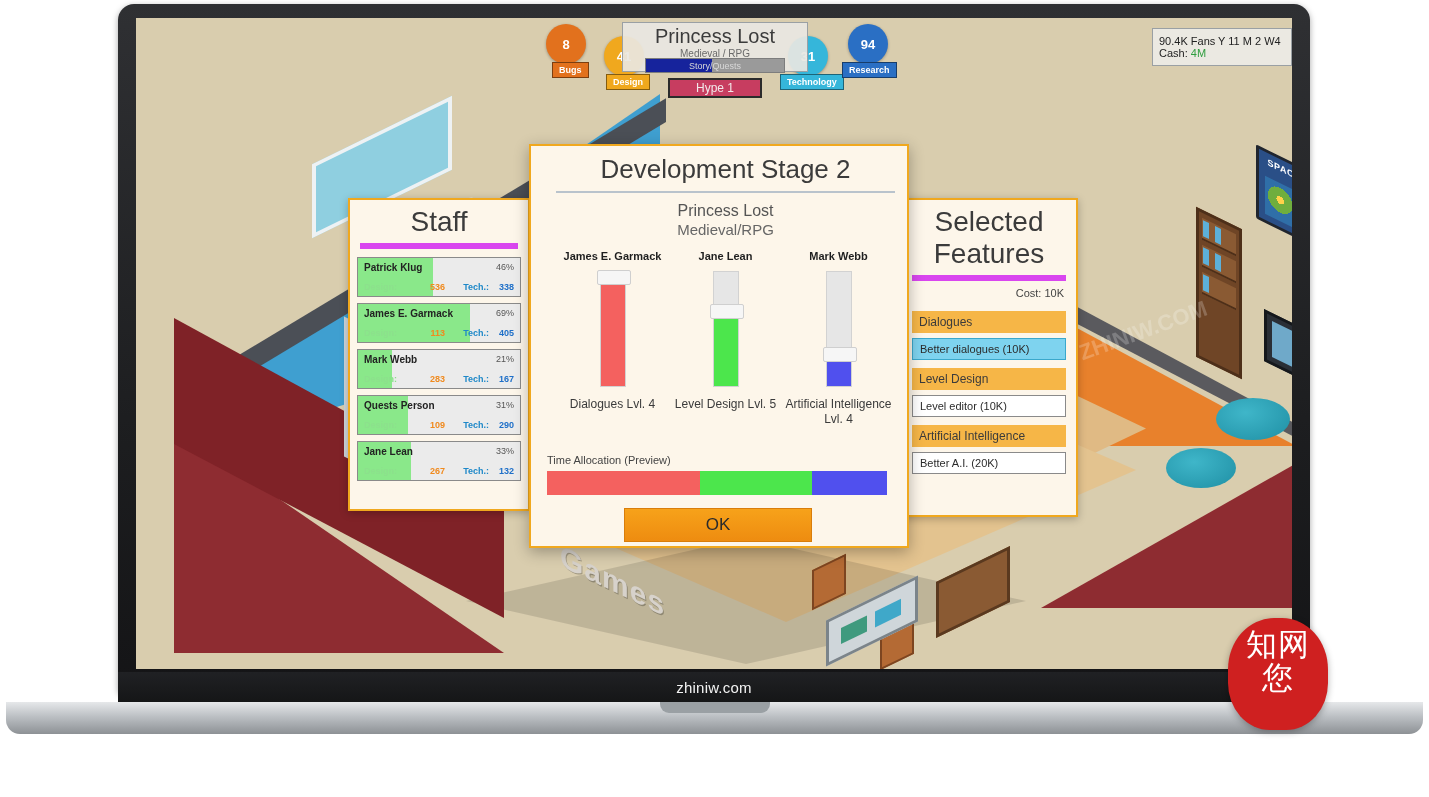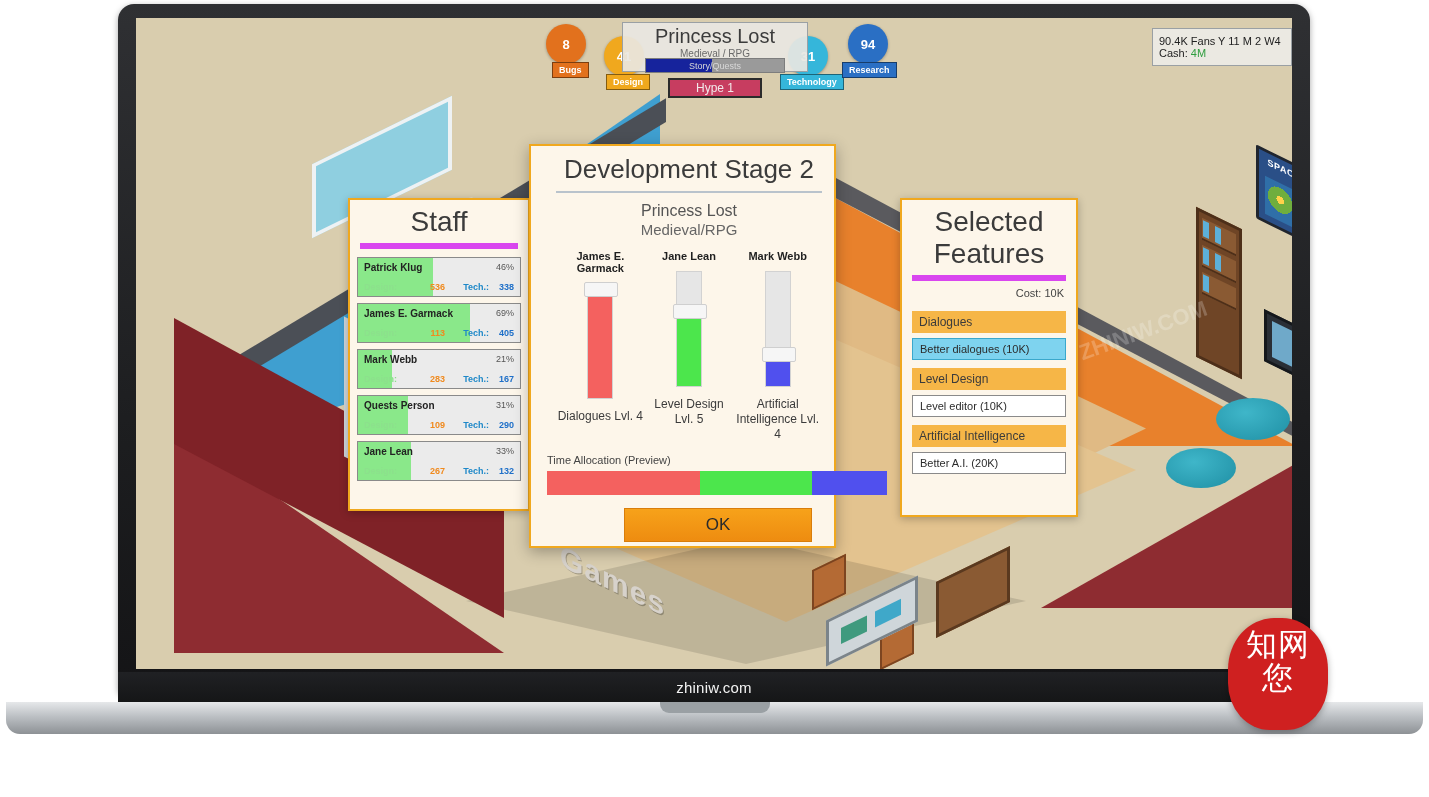--- a/index.html
+++ b/index.html
@@ -258,21 +258,21 @@
     padding:4px 7px; margin-bottom:5px;
   }
   .feat-item {
     background:#fff; border:1px solid #8a8a8a; color:#2b2b2b; font-size:11px;
     padding:4px 7px; margin-bottom:8px;
   }
   .feat-item.selected { background:#7ed3ef; border-color:#3aa8cc; }
 
   
   .dialog {
-    position:absolute; left:529px; top:144px; width:307px; height:404px;
+    position:absolute; left:529px; top:144px; width:380px; height:404px;
     background:#fdf6ea; border:2px solid #f0a81e;
     box-shadow: 0 4px 14px rgba(0,0,0,.3);
     padding-left: 13px;
   }
   .dlg-title {
     text-align:center; font-size:26px; color:#3b3b3b;
     padding:8px 0 6px; border-bottom:2px solid #b9c3cc; margin:0 12px;
   }
   .dlg-sub1 { text-align:center; font-size:16px; color:#555; margin-top:9px; }
   .dlg-sub2 { text-align:center; font-size:15px; color:#666; margin-top:1px; }

